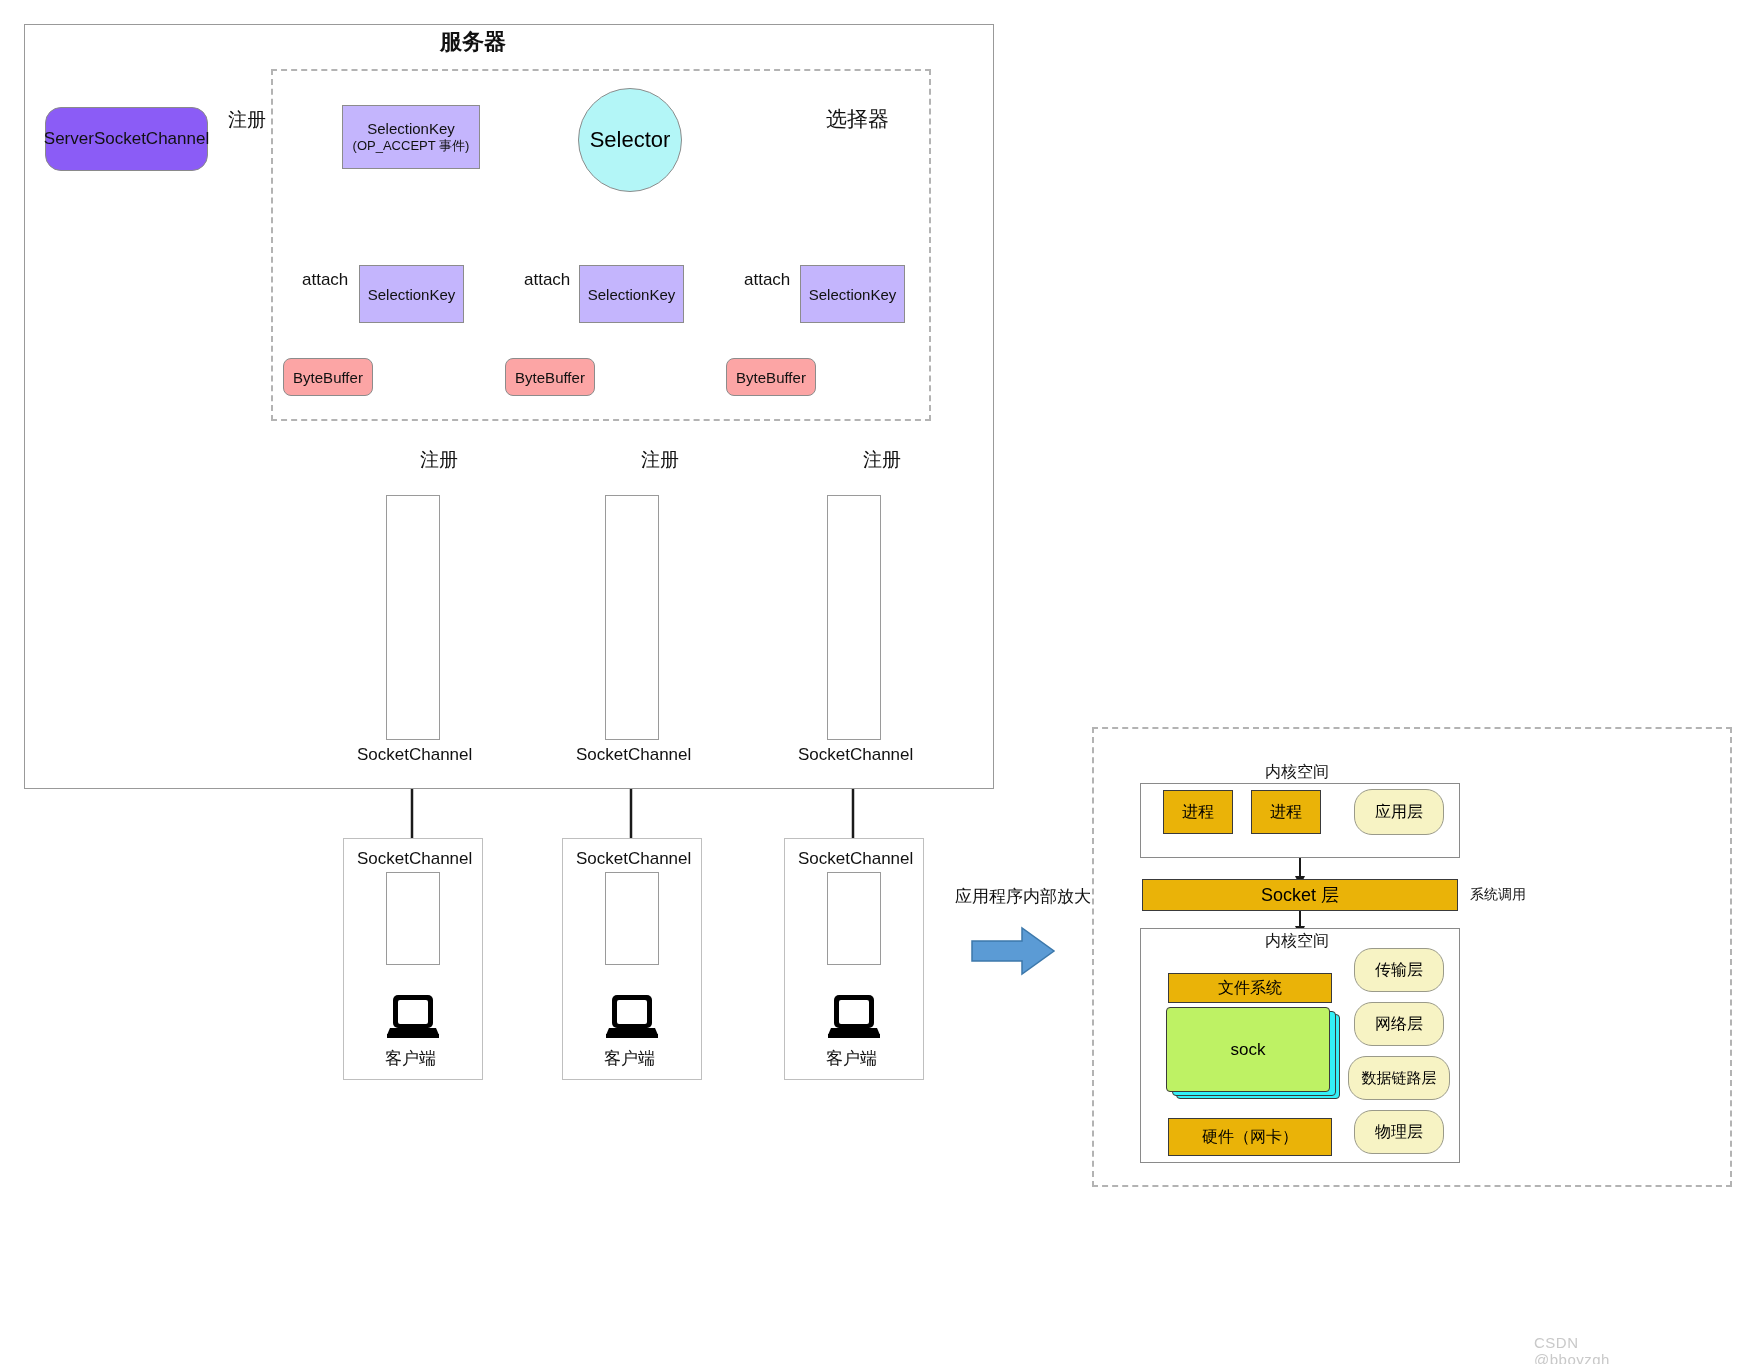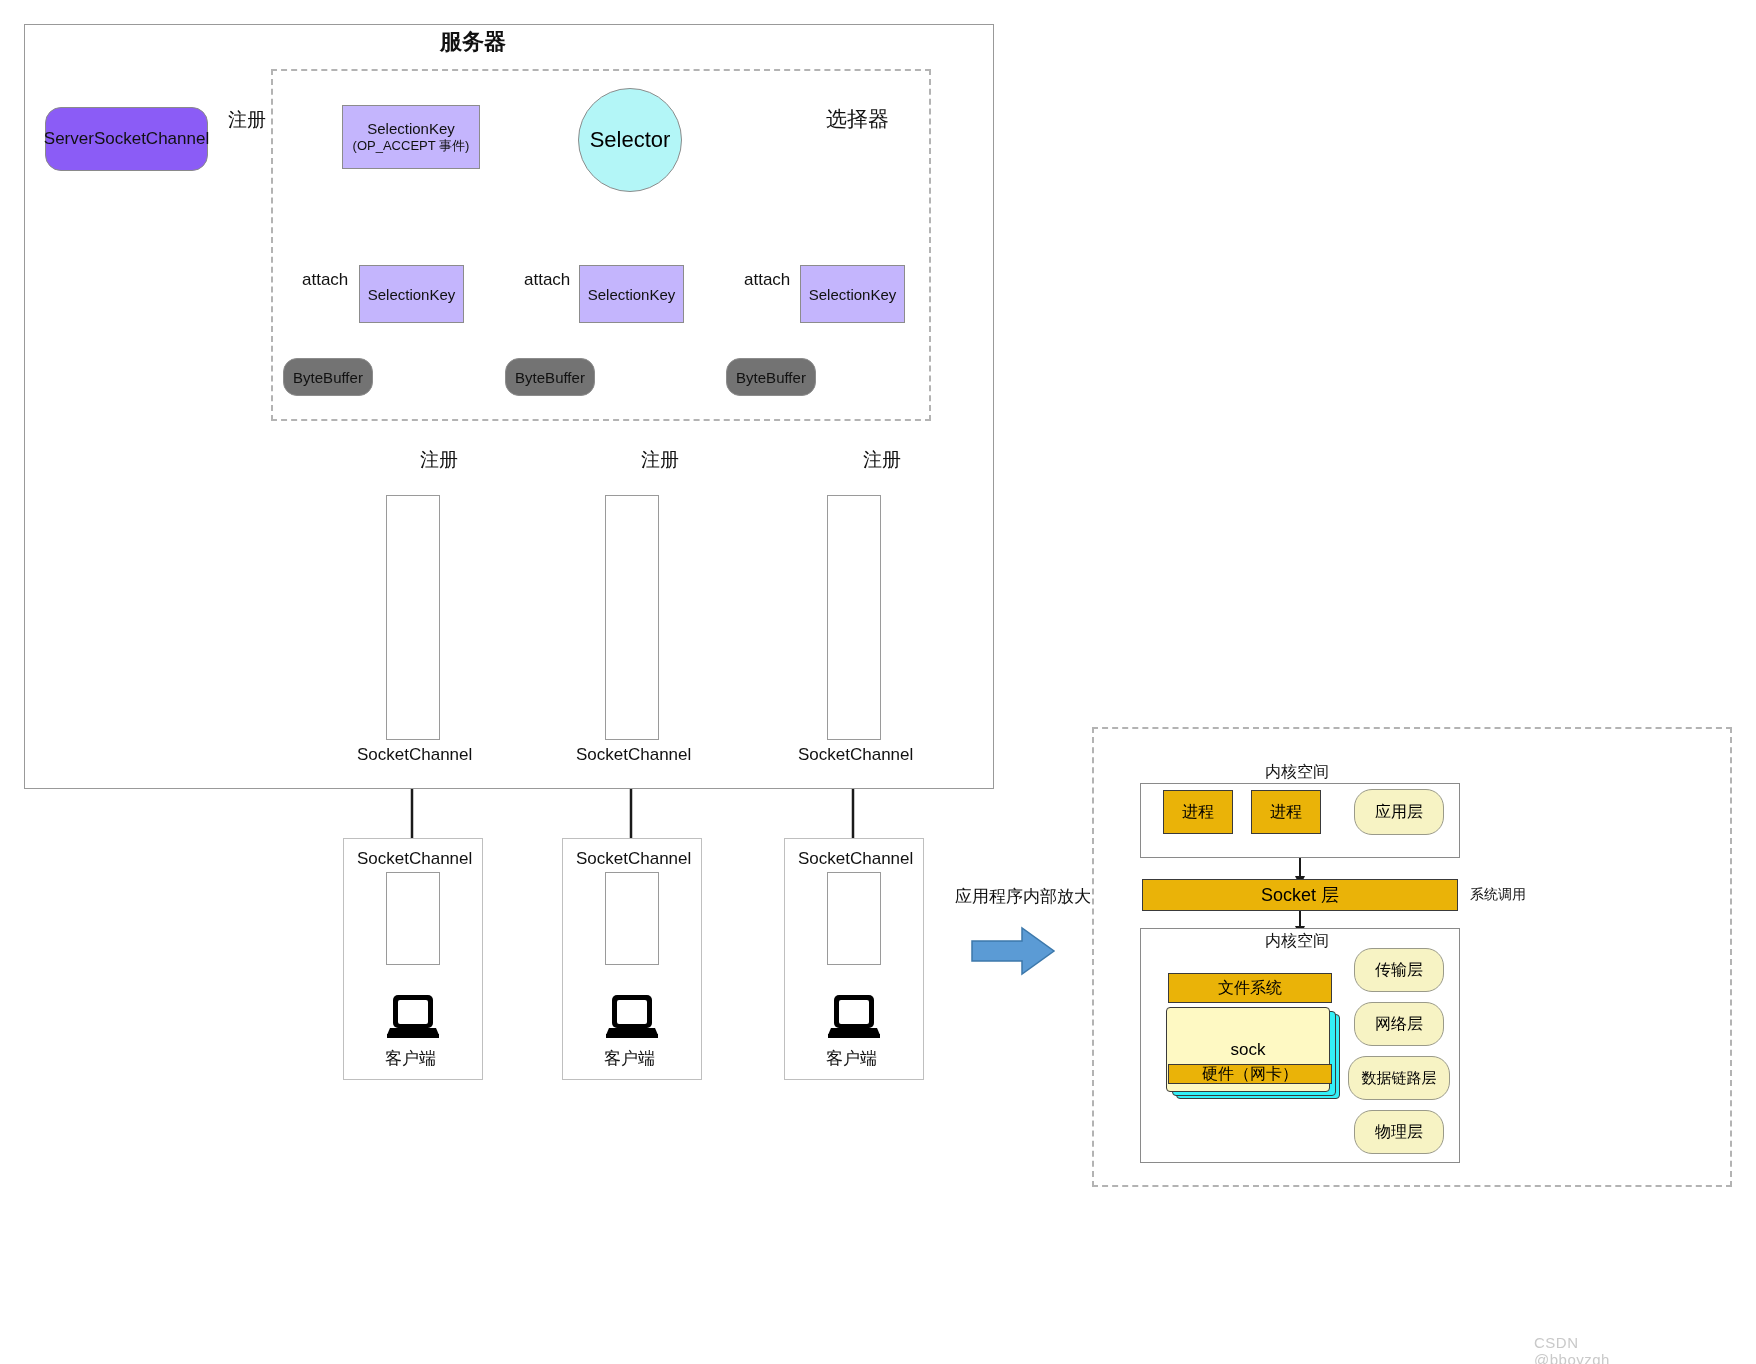--- a/index.html
+++ b/index.html
@@ -10,21 +10,21 @@
   }
   .abs{position:absolute;box-sizing:border-box;}
   .ctr{display:flex;align-items:center;justify-content:center;text-align:center;}
 
   
   .panel-solid{border:1px solid #999;background:#fff;}
   .panel-dash{border:2px dashed #b3b3b3;background:transparent;}
   .cyanbox{background:#c4b5fd;border:1px solid #8c8c8c;}
   .cyanbox2{background:#eab308;border:1px solid #3a3a3a;}
   .yellowpill{background:#f7f3c4;border:1.5px solid #9a9a8a;border-radius:18px;}
-  .roundbox{background:#737373;border:1px solid #8c8c8c;border-radius:14px;justify-content:center;}
+  .roundbox{background:#fca5a5;border:1px solid #8c8c8c;border-radius:8px;justify-content:center;}
   .whitebox{border:1.5px solid #9a9a9a;background:#fff;}
   .clientcard{border:1px solid #bfbfbf;background:#fff;}
 
   .lbl{font-size:17px;color:#111;white-space:nowrap;}
   .lbl-sm{font-size:14px;color:#111;white-space:nowrap;}
   .lbl-cn{font-size:19px;color:#111;white-space:nowrap;}
   .title-cn{font-size:22px;font-weight:bold;color:#111;white-space:nowrap;}
   svg.edges{position:absolute;left:0;top:0;width:1756px;height:1364px;pointer-events:none;}
 
   .watermark{font-size:15px;color:#c9c9c9;letter-spacing:.5px;}
@@ -197,25 +197,25 @@
 
 <div class="abs panel-solid" style="left:1140px;top:928px;width:320px;height:235px;border:1.5px solid #8a8a8a;"></div>
 <div class="abs lbl-cn" style="left:1265px;top:931px;font-size:16px;">内核空间</div>
 
 <div class="abs cyanbox2 ctr" style="left:1168px;top:955px;width:164px;height:30px;margin-top:18px;">
   <span style="font-size:16px;">文件系统</span>
 </div>
 
 <div class="abs" style="left:1176px;top:1014px;width:164px;height:85px;background:#33f0f7;border:1px solid #3a3a3a;border-radius:4px;"></div>
 <div class="abs" style="left:1172px;top:1011px;width:164px;height:85px;background:#33f0f7;border:1px solid #3a3a3a;border-radius:4px;"></div>
-<div class="abs ctr" style="left:1166px;top:1007px;width:164px;height:85px;background:#fef9c3;border:1px solid #3a3a3a;border-radius:4px;">
+<div class="abs ctr" style="left:1166px;top:1007px;width:164px;height:85px;background:#bef264;border:1px solid #3a3a3a;border-radius:4px;">
   <span style="font-size:17px;">sock</span>
 </div>
 
-<div class="abs cyanbox2 ctr" style="left:1168px;top:1064px;width:164px;height:20px;font-family:Liberation Serif, serif;">
+<div class="abs cyanbox2 ctr" style="left:1168px;top:1118px;width:164px;height:38px;font-family:Liberation Serif, serif;">
   <span style="font-size:16px;">硬件（网卡）</span>
 </div>
 
 <div class="abs yellowpill ctr" style="left:1354px;top:948px;width:90px;height:44px;">
   <span style="font-size:16px;">传输层</span>
 </div>
 <div class="abs yellowpill ctr" style="left:1354px;top:1002px;width:90px;height:44px;">
   <span style="font-size:16px;">网络层</span>
 </div>
 <div class="abs yellowpill ctr" style="left:1348px;top:1056px;width:102px;height:44px;">

